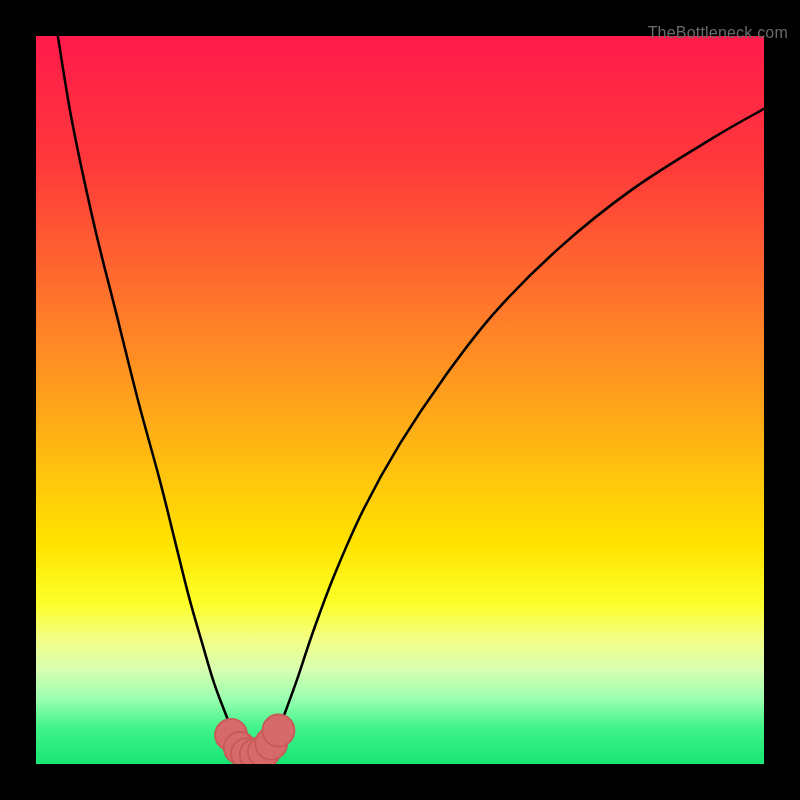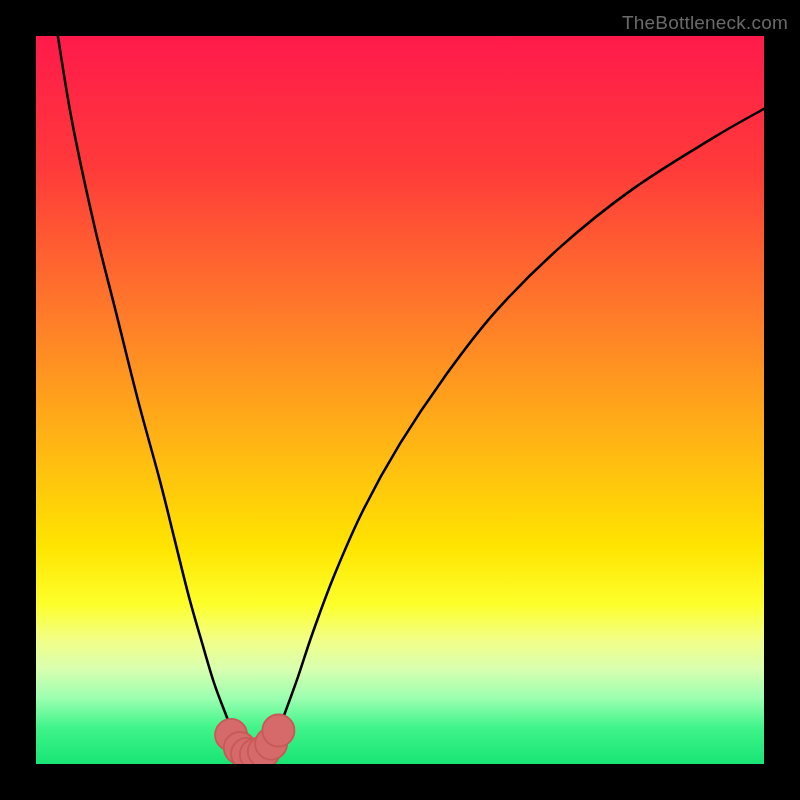--- a/index.html
+++ b/index.html
@@ -33,24 +33,24 @@
     height: 100%;
   }
   .svg-layer {
     position: absolute;
     left: 0; top: 0;
     width: 100%;
     height: 100%;
   }
   .watermark {
     position: absolute;
-    top: 12px;
+    top: 24px;
     right: 12px;
     color: #6a6a6a;
-    font-size: 19px;
+    font-size: 16px;
     font-weight: 500;
     letter-spacing: 0.2px;
     user-select: none;
   }
 </style>
 </head>
 <body>
 
 <div class="frame">
   <div class="plot">

